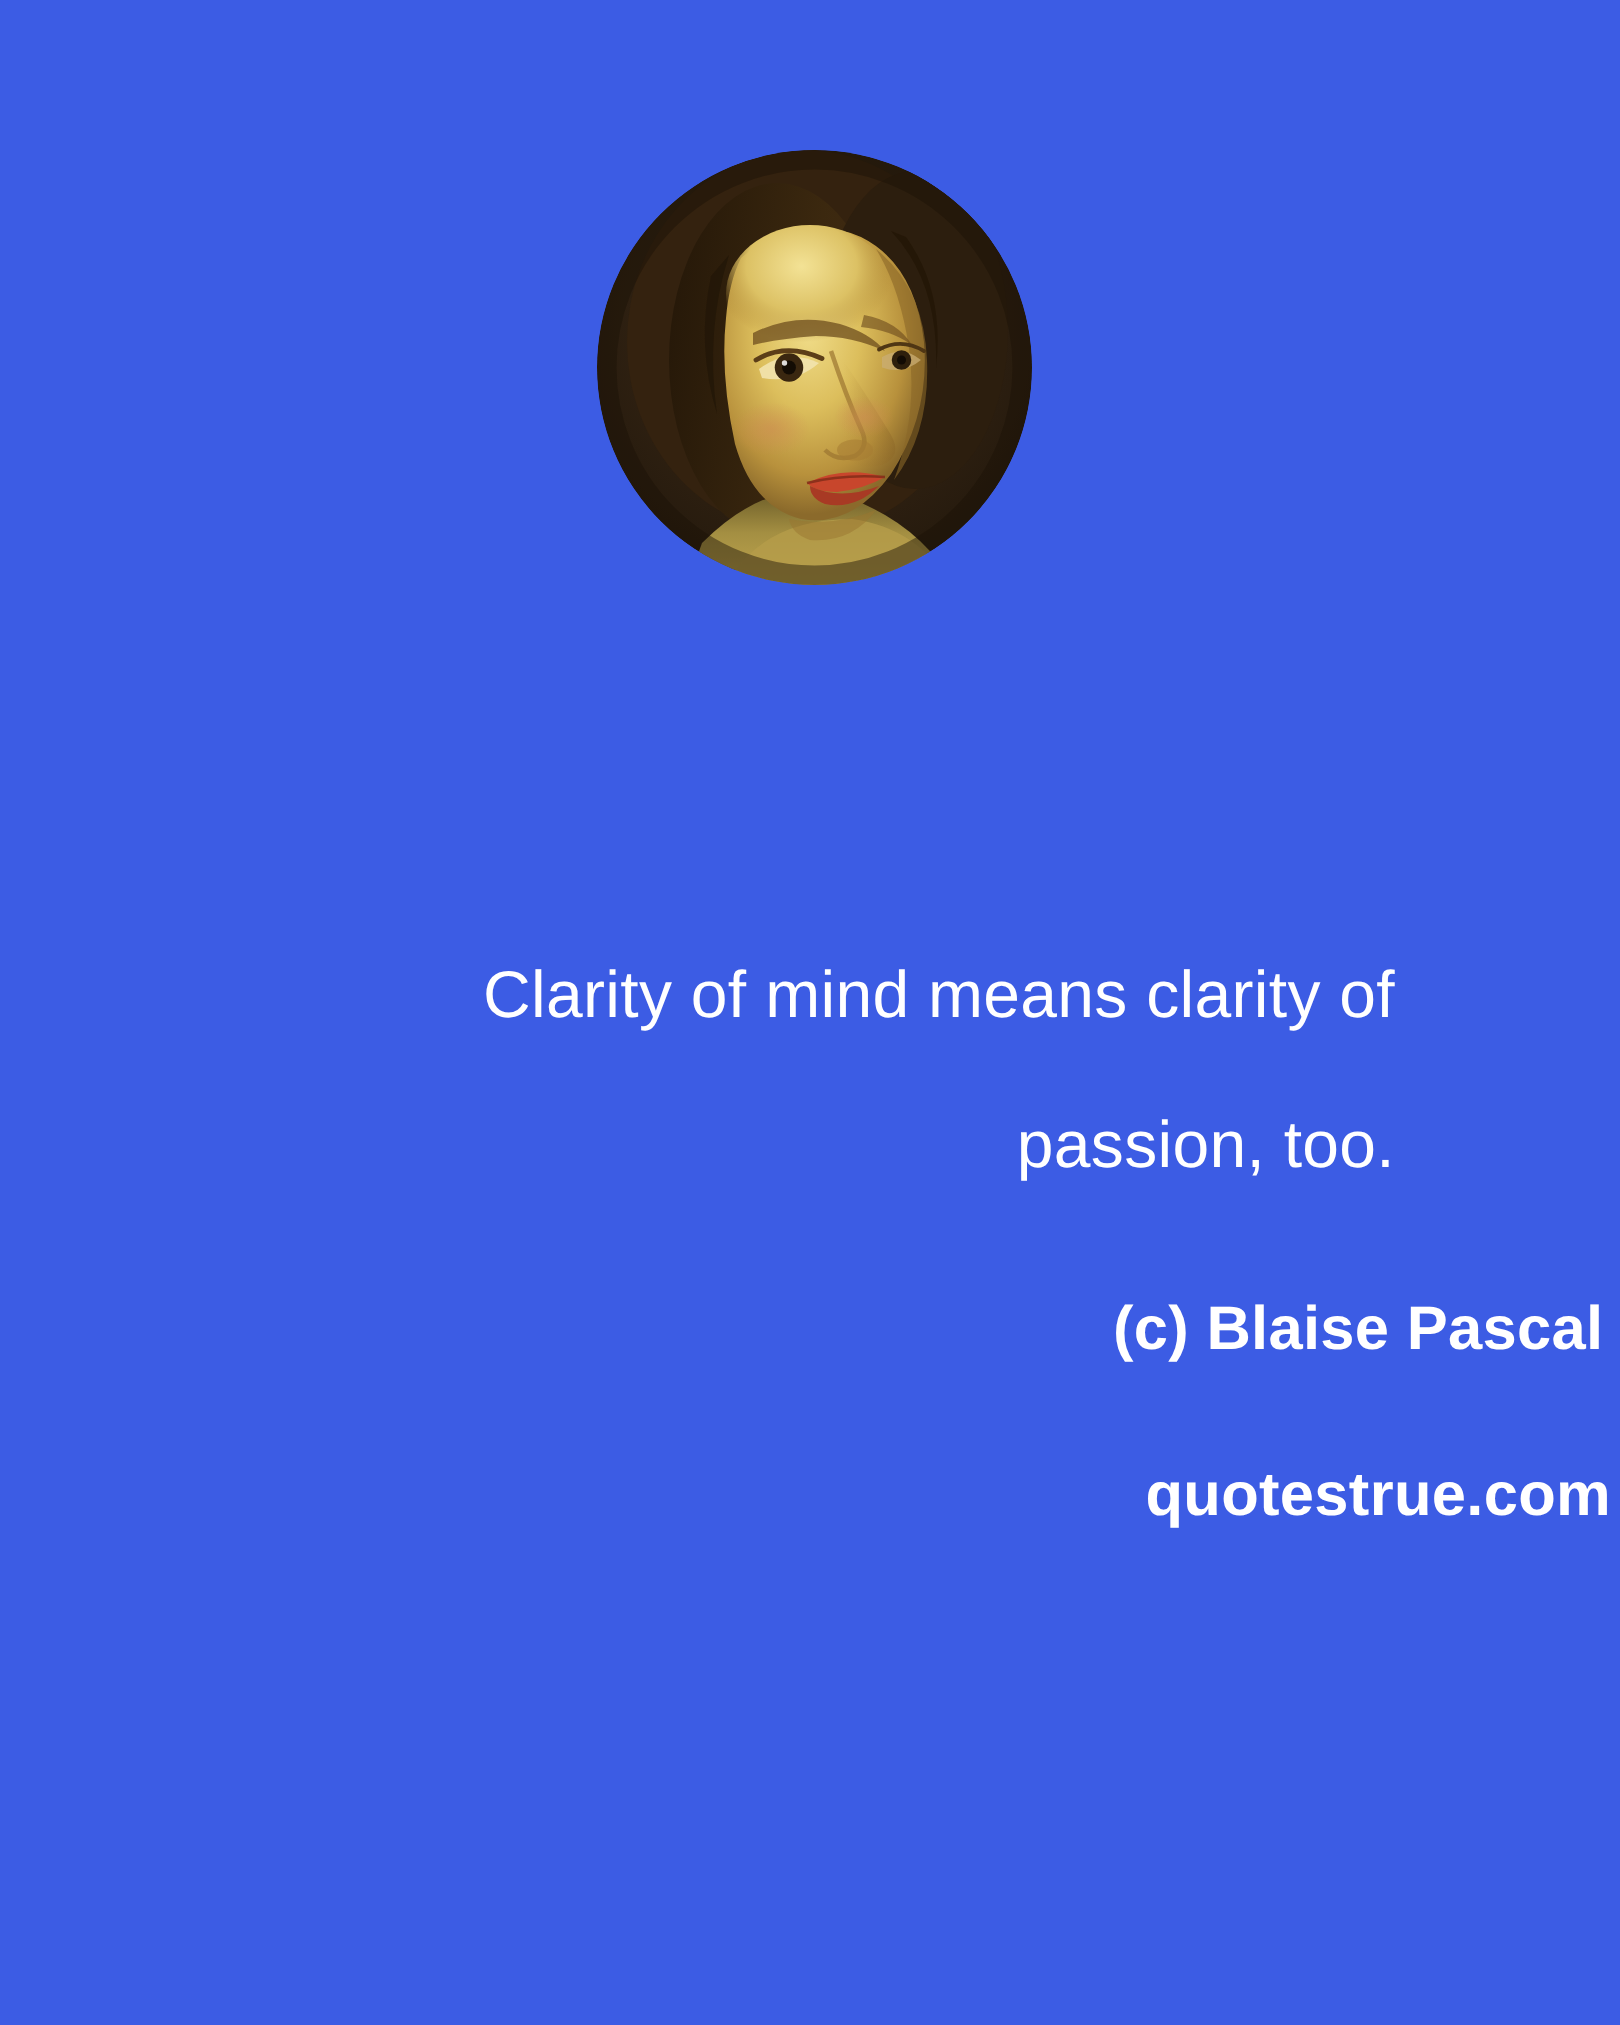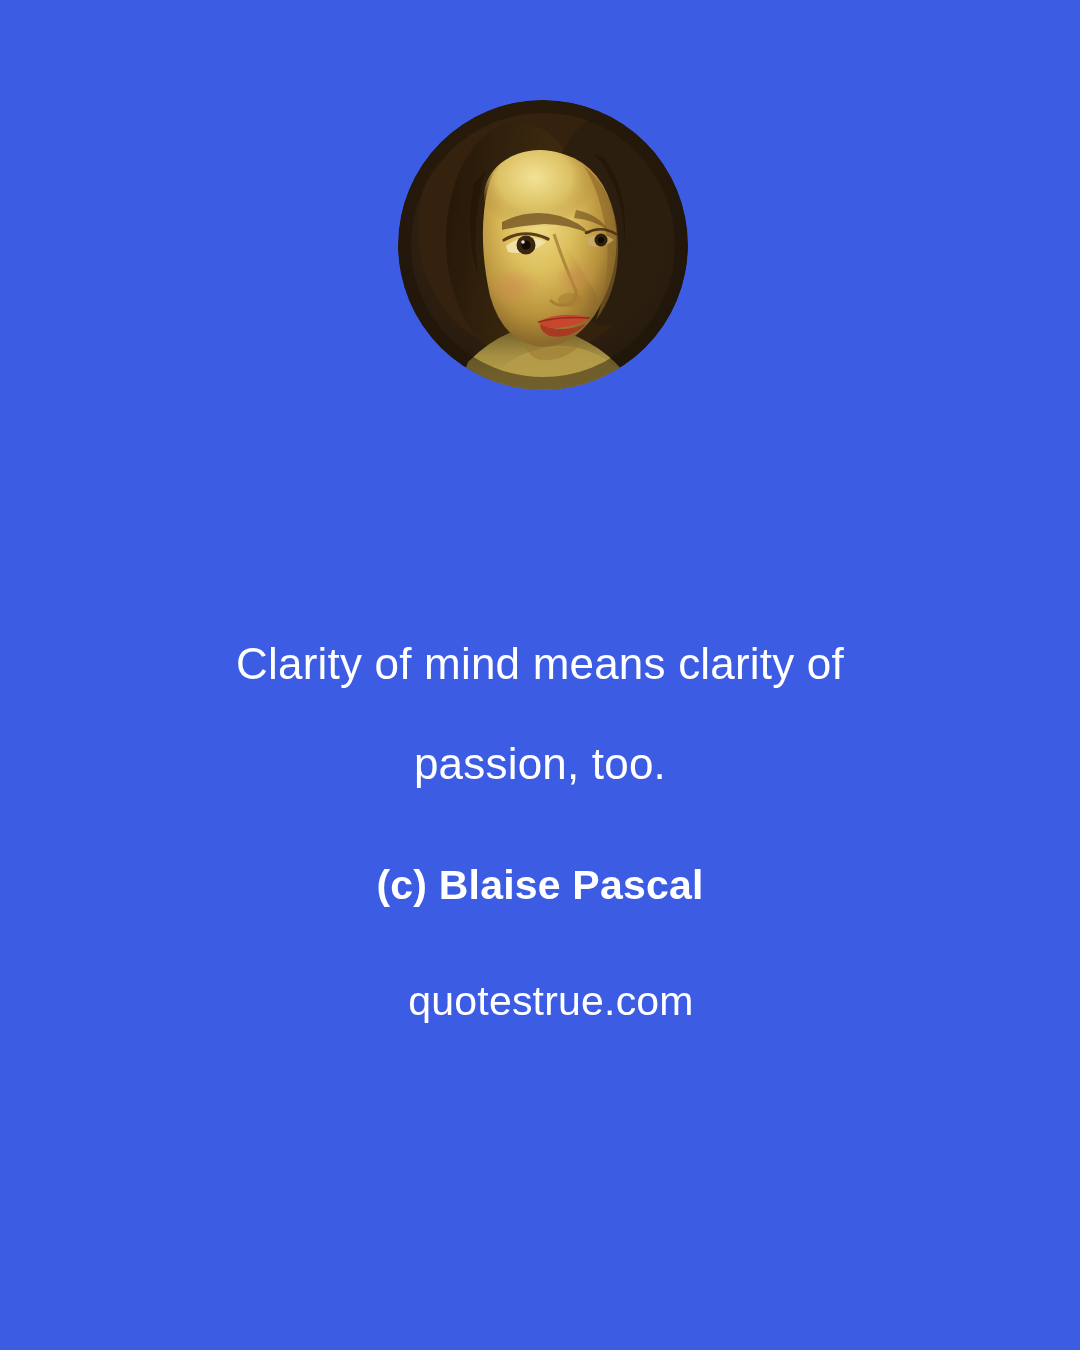--- a/index.html
+++ b/index.html
@@ -36,21 +36,21 @@
     width: 290px;
     height: 290px;
   }
 
   
   #text-block {
     position: absolute;
     left: 0;
     top: 600px;
     width: 1080px;
-    text-align: center;
+    text-align: right;
   }
 
   #quote-text {
     display: block;
     color: #FFFFFF;
     font-size: 44px;
     font-weight: 400;
     line-height: 100px;
     letter-spacing: 0.2px;
     margin: 0 auto;
@@ -66,23 +66,23 @@
     line-height: 56px;
     margin: 11px;
     padding-top: 32px;
     letter-spacing: 0.2px;
   }
 
   #website {
     display: block;
     color: #FFFFFF;
     font-size: 41px;
-    font-weight: 400;
+    font-weight: 700;
     line-height: 56px;
-    margin: 16px;
+    margin: 6px;
     padding-top: 44px;
     letter-spacing: 0.2px;
     padding-left: 22px;
   }
 </style>
 </head>
 <body>
 
 <div id="quote-card">
 

